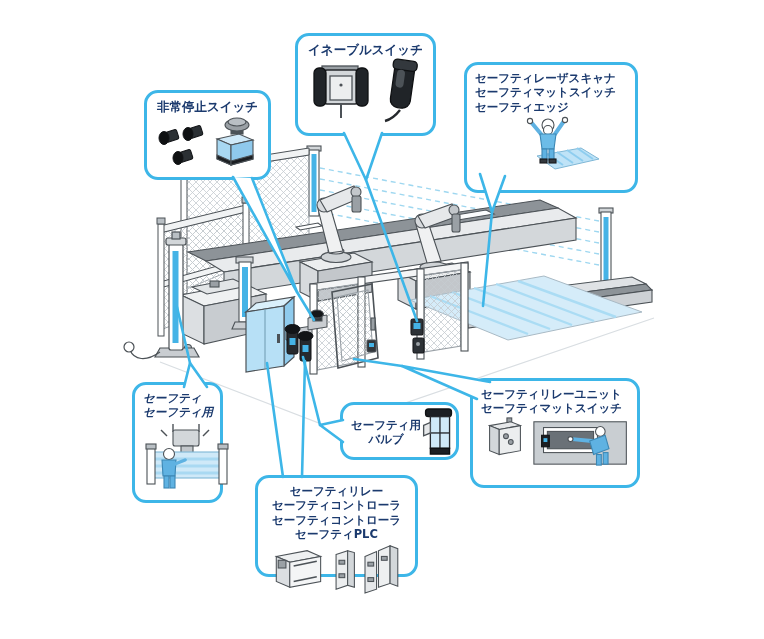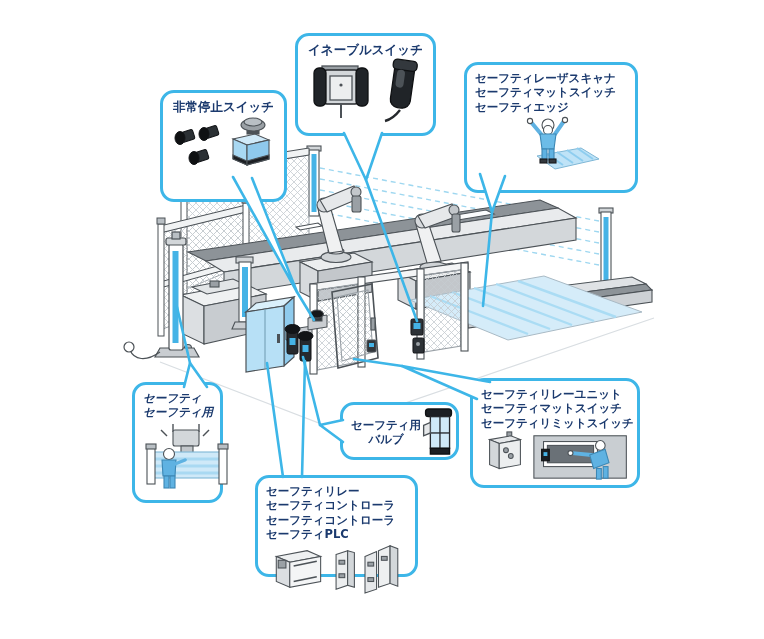--- a/index.html
+++ b/index.html
@@ -10,27 +10,27 @@
   .scene-svg{position:absolute;left:0;top:0;z-index:0;}
   .overlay-svg{position:absolute;left:0;top:0;z-index:3;pointer-events:none;}
   .callout{
     position:absolute;background:#fff;border:3px solid #3db6e8;border-radius:14px;
     box-sizing:border-box;color:#1b3a6e;font-weight:bold;z-index:2;padding:6px 8px 4px;
   }
   .callout .ln{display:block;font-size:11.5px;line-height:1.24;white-space:nowrap;}
   .callout .ln.big{font-size:12.5px;}
   .fig{display:block;line-height:0;}
   .center{text-align:center;}
-  #box-emergency{left:160px;top:90px;width:127px;height:112px;}
+  #box-emergency{left:144px;top:90px;width:127px;height:90px;}
   #box-enable{left:295px;top:33px;width:141px;height:103px;}
   #box-laser{left:464px;top:62px;width:174px;height:131px;}
   #box-lightcurtain{left:132px;top:382px;width:91px;height:121px;font-style:italic;}
   #box-valve{left:340px;top:402px;width:119px;height:58px;display:flex;align-items:center;}
   #box-door{left:470px;top:378px;width:170px;height:110px;}
-  #box-relay{left:255px;top:475px;width:163px;height:102px;}
+  #box-relay{left:255px;top:475px;width:163px;height:102px;text-align:center;}
   #box-valve .txt{flex:1;text-align:center;}
 </style>
 </head>
 <body>
 
 <div class="stage">
 
   <svg class="scene-svg" width="764" height="639" viewBox="0 0 764 639">
     <defs>
       <pattern id="mesh" width="7" height="7" patternUnits="userSpaceOnUse">
@@ -335,21 +335,20 @@
           <polygon points="2,18 9,15 9,26 2,29" fill="#e6e8ea" stroke="#4c5257"></polygon>
           <rect x="9" y="42" width="20" height="6" fill="#1c1f23" stroke="#0f1113"></rect>
         </g>
       </svg>
     </span>
   </div>
 
   <div class="callout" id="box-door">
     <span class="ln">セーフティリレーユニット</span>
     <span class="ln">セーフティマットスイッチ</span>
-    <span class="ln">セーフティリミットスイッチ</span>
     <span class="fig">
       <svg width="152" height="52" viewBox="0 0 152 54">
         <g stroke="#4c5257" stroke-width="1.1">
           <rect x="24" y="2" width="5" height="6" fill="#9aa0a5"></rect>
           <polygon points="6,10 28,6 38,10 16,14" fill="#e6e8ea"></polygon>
           <polygon points="6,10 16,14 16,40 6,36" fill="#d3d7da"></polygon>
           <polygon points="16,14 38,10 38,36 16,40" fill="#eceeef"></polygon>
           <circle cx="23" cy="21" r="2.5" fill="#9aa0a5"></circle>
           <circle cx="28" cy="27" r="2.5" fill="#9aa0a5"></circle>
         </g>

